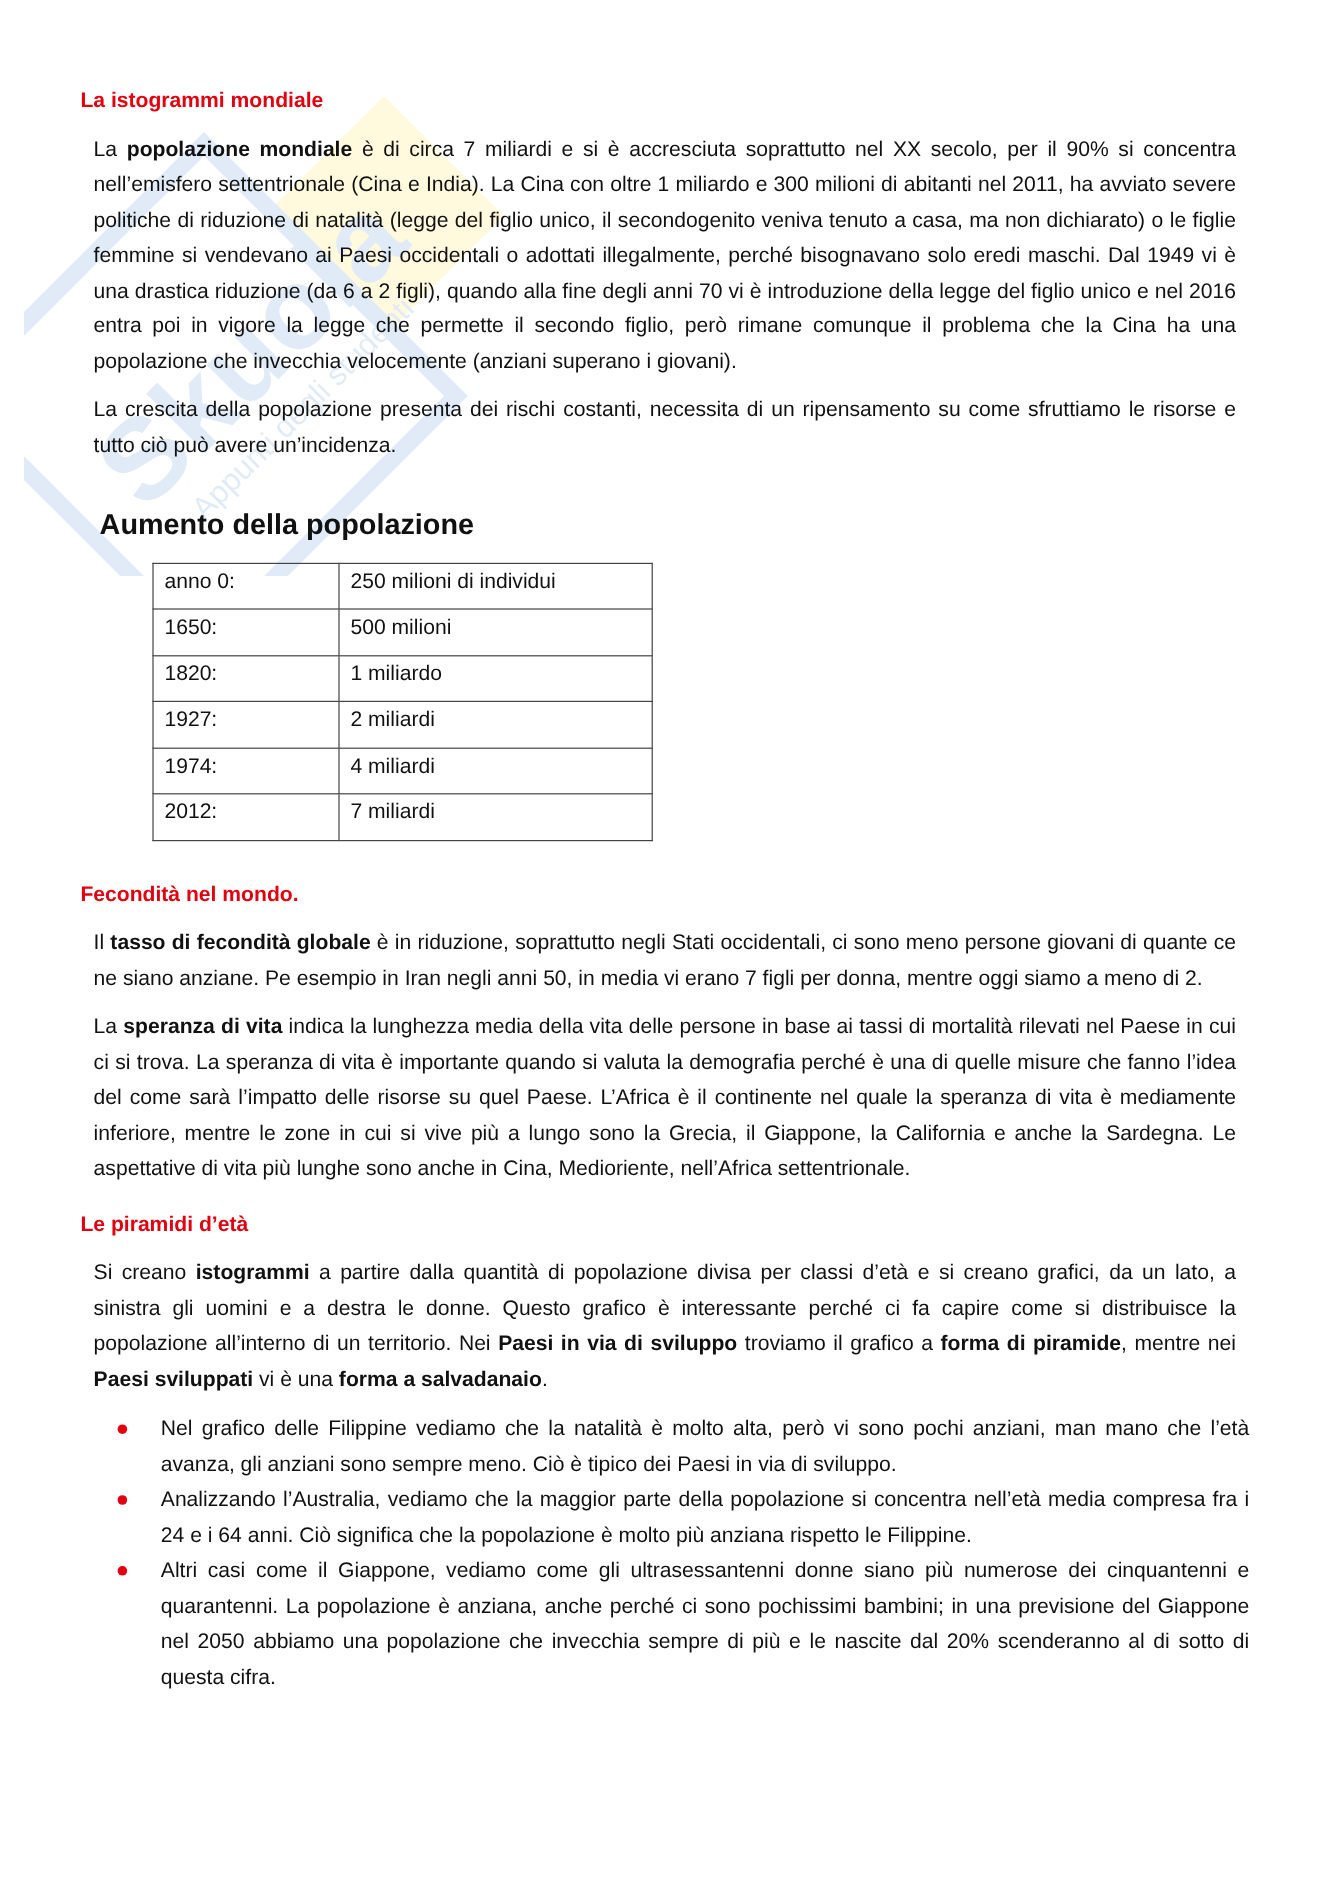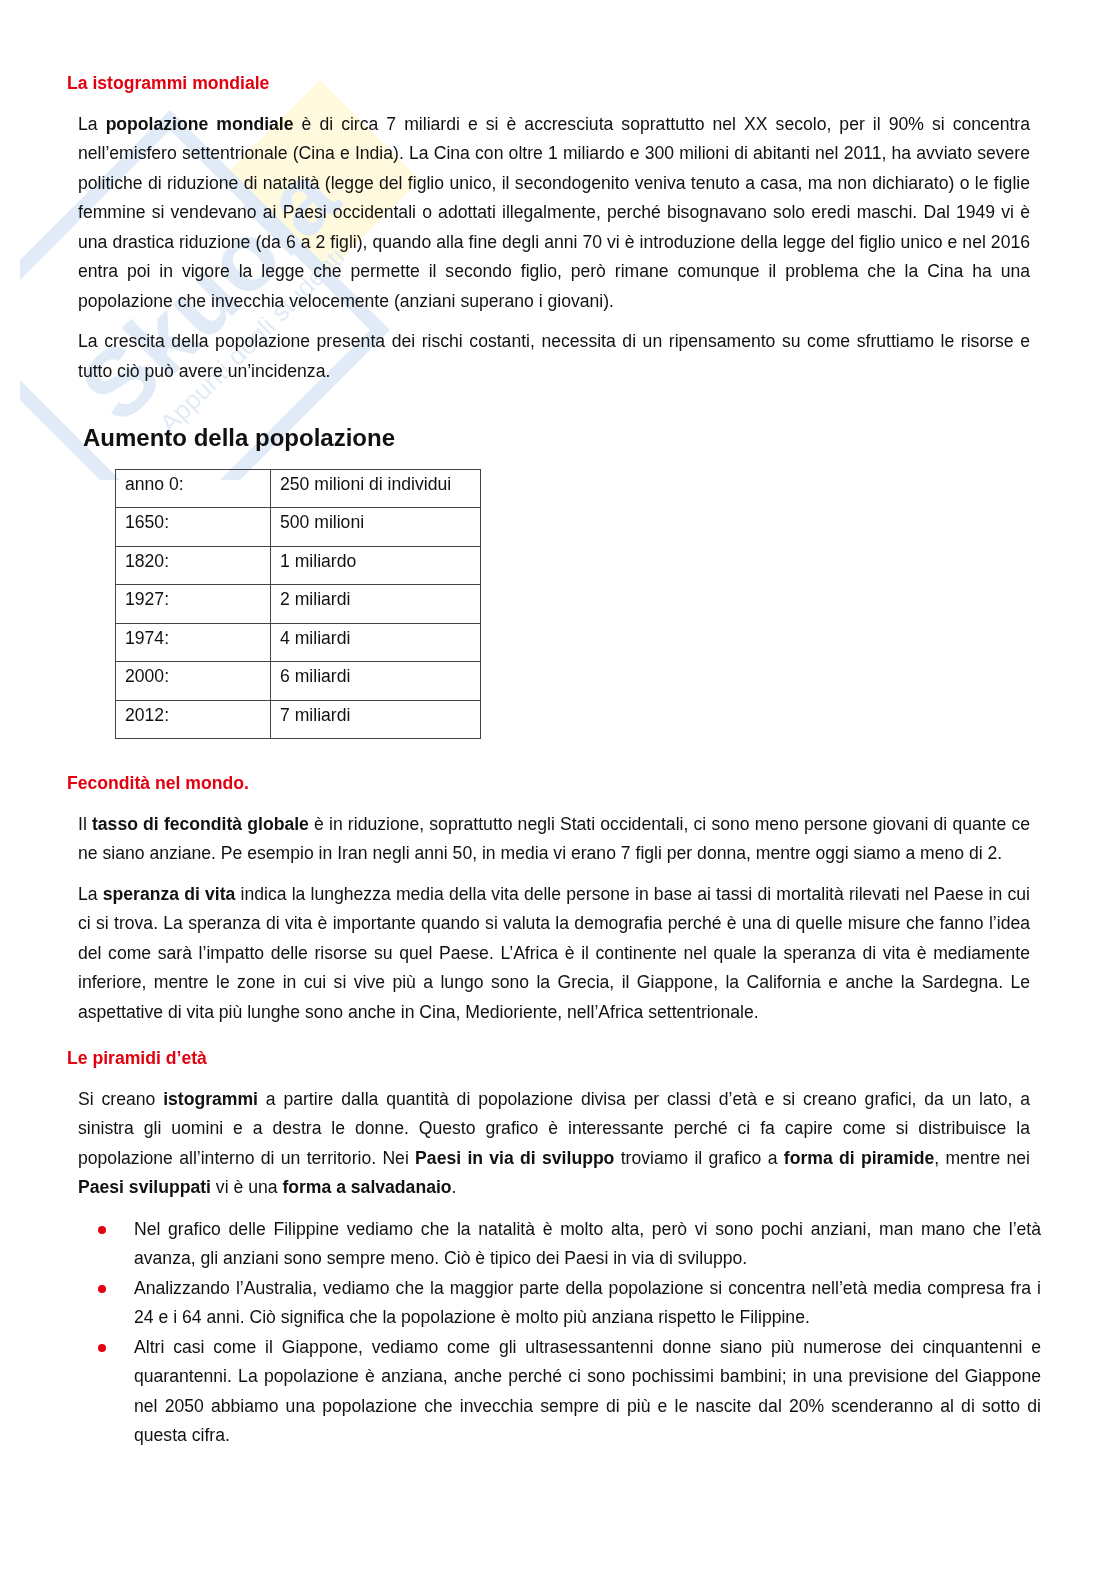--- a/index.html
+++ b/index.html
@@ -50,24 +50,24 @@
     p {
       margin: 11px;
       text-align: justify;
     }
     b { font-weight: bold; }
     .gap-s { height: 10px; }
     .gap-l { height: 30px; }
     .gap-xs { height: 6px; }
 
     table.pop {
-      margin-left: 48px;
+      margin-left: 60px;
       margin-top: 9px;
       border-collapse: collapse;
-      width: 366px;
+      width: 417px;
     }
     table.pop td {
       border: 1.3px solid #444444;
       height: 38.5px;
       padding: 0 0 0 9px;
       vertical-align: top;
       line-height: 29px;
       padding-top: 0px;
       box-sizing: border-box;
     }
@@ -133,24 +133,20 @@
       </tr>
       <tr>
         <td class="c1">1927:</td>
         <td>2 miliardi</td>
       </tr>
       <tr>
         <td class="c1">1974:</td>
         <td>4 miliardi</td>
       </tr>
       <tr>
-        <td class="c1">2000:</td>
-        <td>6 miliardi</td>
-      </tr>
-      <tr>
         <td class="c1">2012:</td>
         <td>7 miliardi</td>
       </tr>
     </tbody>
   </table>
 
   <div class="gap-l"></div>
 
   <h2 class="h-red">Fecondità nel mondo.</h2>
   <p><span>Il </span><b>tasso di fecondità globale</b><span> è in riduzione, soprattutto negli Stati occidentali, ci sono meno persone giovani di quante ce ne siano anziane. Pe esempio in Iran negli anni 50, in media vi erano 7 figli per donna, mentre oggi siamo a meno di 2.</span></p>

